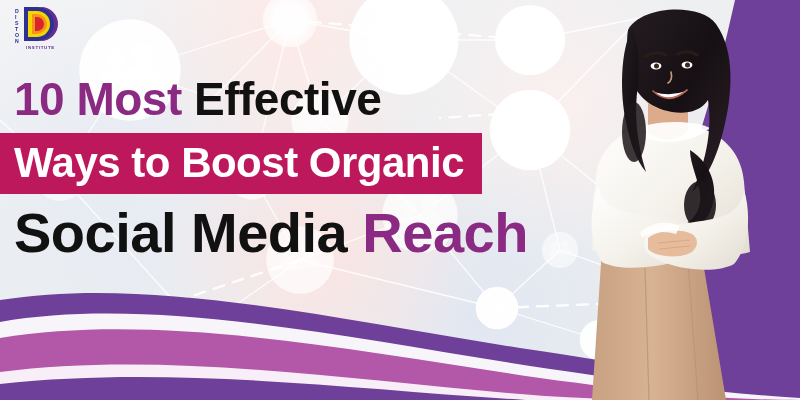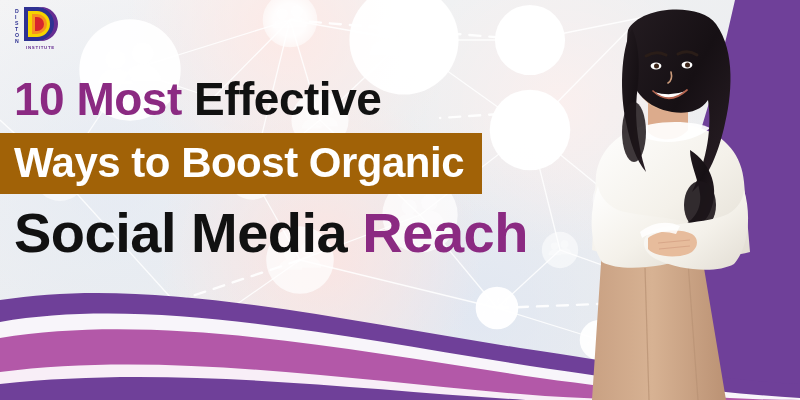--- a/index.html
+++ b/index.html
@@ -81,21 +81,21 @@
     letter-spacing: -0.5px;
     white-space: nowrap;
     line-height: 1;
   }
   .line1 {
     font-size: 46px;
     padding: 0 0 0 14px;
     margin-bottom: 11px;
   }
   .line2-band {
-    background: #a16207;
+    background: #be185d;
     display: inline-block;
     padding: 9px 18px 10px 14px;
     margin-bottom: 11px;
   }
   .line2 {
     font-size: 42px;
     color: #ffffff;
   }
   .line3 {
     font-size: 56px;

